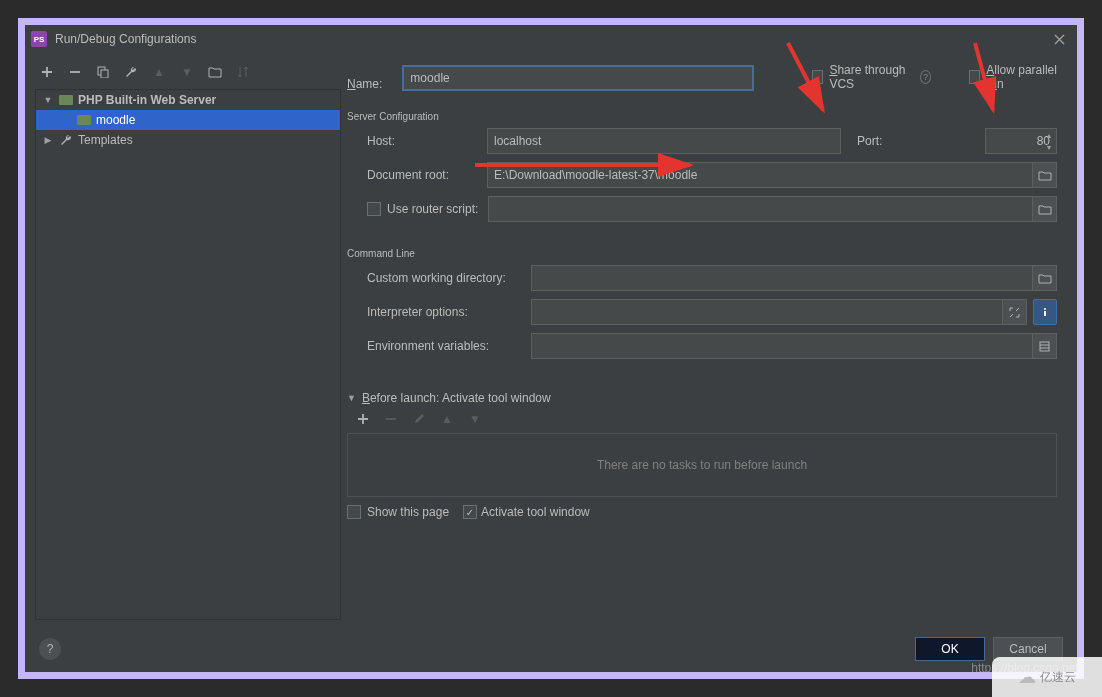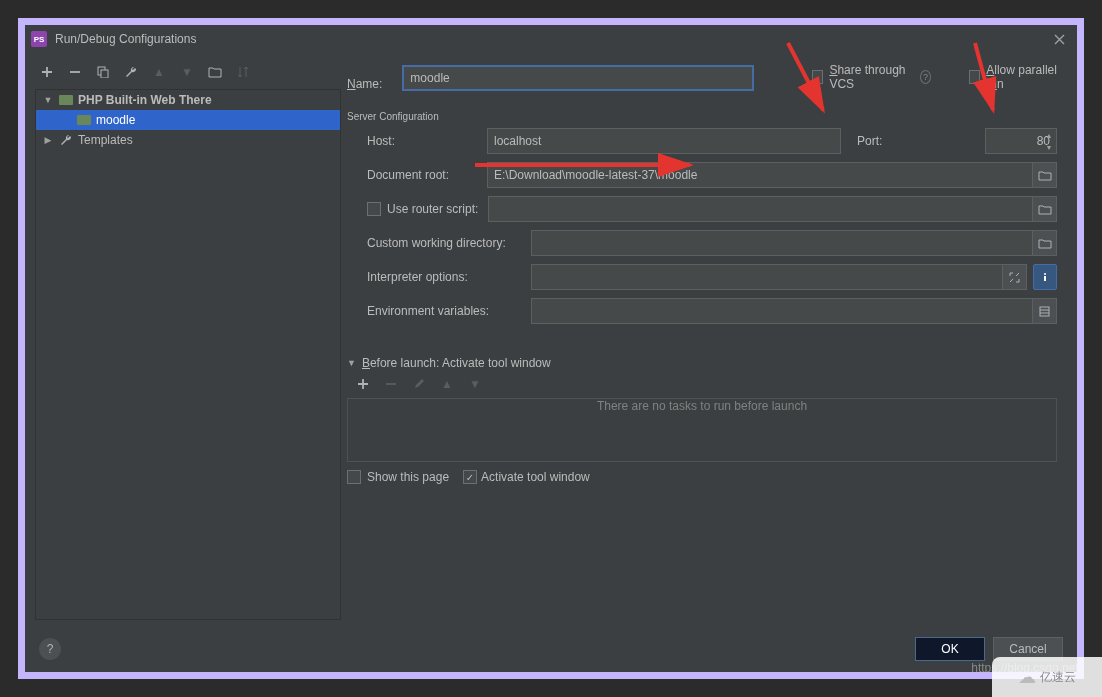--- a/index.html
+++ b/index.html
@@ -47,21 +47,21 @@
 .spinner { position: absolute; right: 1px; top: 1px; bottom: 1px; width: 14px; display: flex; flex-direction: column; }
 .spinner div { flex: 1; display: flex; align-items: center; justify-content: center; color: #a0a0a0; font-size: 7px; cursor: pointer; }
 .browse-btn { width: 24px; height: 26px; background: #4c5052; border: 1px solid #5e6060; border-left: none; display: flex; align-items: center; justify-content: center; color: #afb1b3; cursor: pointer; }
 .expand-btn { width: 24px; height: 26px; background: #4c5052; border: 1px solid #5e6060; border-left: none; display: flex; align-items: center; justify-content: center; color: #afb1b3; cursor: pointer; }
 .info-btn { width: 24px; height: 26px; background: #365880; border: 1px solid #466ca5; margin-left: 6px; display: flex; align-items: center; justify-content: center; color: #ffffff; border-radius: 2px; cursor: pointer; }
 .help-icon { width: 14px; height: 14px; border: 1px solid #6e6e6e; border-radius: 50%; display: inline-flex; align-items: center; justify-content: center; color: #888; font-size: 9px; margin-left: 6px; }
 .before-launch { margin-top: 24px; }
 .bl-header { display: flex; align-items: center; gap: 6px; cursor: pointer; }
 .bl-header .arrow { font-size: 9px; color: #a0a0a0; }
 .bl-toolbar { display: flex; gap: 12px; padding: 6px 0 4px 8px; }
-.bl-list { border: 1px solid #515151; height: 64px; display: flex; align-items: flex-start; justify-content: center; color: #808080; margin-top: 2px; }
+.bl-list { border: 1px solid #515151; height: 64px; display: flex; align-items: center; justify-content: center; color: #808080; margin-top: 2px; }
 .footer-checks { display: flex; gap: 14px; margin-top: 8px; }
 .dlg-footer { height: 46px; display: flex; align-items: center; padding: 0 14px; }
 .help-btn { width: 22px; height: 22px; border-radius: 50%; background: #4c5052; color: #afb1b3; display: flex; align-items: center; justify-content: center; cursor: pointer; }
 .spacer { flex: 1; }
 .btn { min-width: 70px; height: 24px; border: 1px solid #5e6060; background: #4c5052; color: #bbbbbb; display: flex; align-items: center; justify-content: center; margin-left: 8px; cursor: pointer; }
 .btn.primary { background: #0f172a; border-color: #4a688c; color: #ffffff; }
 .env-btn { width: 24px; height: 26px; background: #4c5052; border: 1px solid #5e6060; border-left: none; display: flex; align-items: center; justify-content: center; color: #afb1b3; cursor: pointer; }
 
 
 .arrow-red { position: absolute; pointer-events: none; }
@@ -122,21 +122,21 @@
               <path d="M3 1v10M1 9l2 2 2-2M9 11V1M7 3l2-2 2 2" stroke="#5a5c5e" fill="none"></path>
             </svg>
           </span>
       </div>
       <div class="tree">
         <div class="tree-node lvl0">
           <span class="arrow">▼</span>
           <span class="node-icon">
               <span class="php-icon"></span>
             </span>
-          <span>PHP Built-in Web There</span>
+          <span>PHP Built-in Web Server</span>
         </div>
         <div class="tree-node lvl1">
           <span class="node-icon">
               <span class="php-icon"></span>
             </span>
           <span>moodle</span>
         </div>
         <div class="tree-node lvl0 templates">
           <span class="arrow">▶</span>
           <span class="node-icon tmpl-icon">
@@ -201,20 +201,21 @@
         <div class="txt-wrap" style="margin-left:10px">
           <input type="text" class="txt" disabled="" style="">
           <span class="browse-btn">
               <svg width="14" height="11">
                 <path d="M1 2h4l1 1h7v7H1z" fill="none" stroke="#afb1b3"></path>
               </svg>
             </span>
         </div>
       </div>
 
+      <div class="section-title" style="margin-top:18px">Command Line</div>
 
       <div class="field-row wide">
         <span class="lbl">Custom working directory:</span>
         <div class="txt-wrap">
           <input type="text" class="txt" style="">
           <span class="browse-btn">
               <svg width="14" height="11">
                 <path d="M1 2h4l1 1h7v7H1z" fill="none" stroke="#afb1b3"></path>
               </svg>
             </span>

